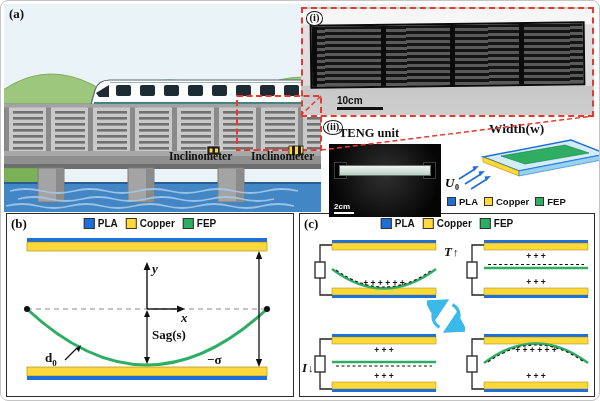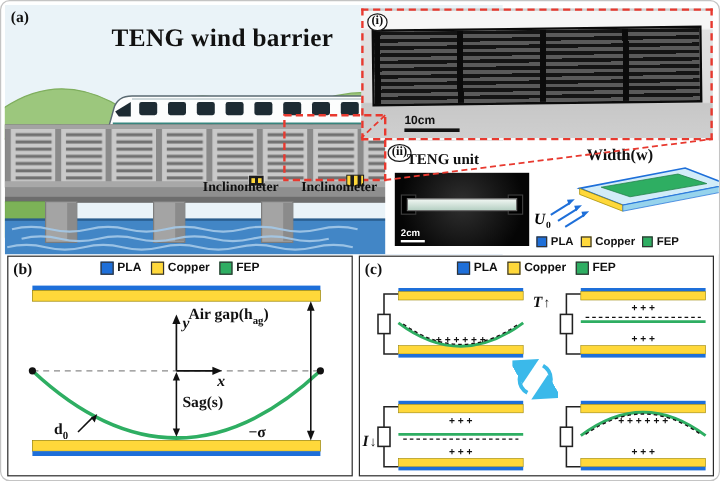--- a/index.html
+++ b/index.html
@@ -26,21 +26,21 @@
   .arr { font-size:11px; margin-left:1px; font-style:normal; }
   .inset-i { left:300px; top:6px; width:293px; height:110px; border:2px dashed #e8392f; z-index:3;
     background:linear-gradient(180deg,#f6f6f6 0%,#f6f6f6 14%,#e2e2e2 15%,#dcdcdc 72%,#c7c7c7 73%,#cfcfcf 100%); }
   .photo-barrier { position:absolute; left:7px; right:7px; top:14px; height:64px; border:2px solid #0b0b0b;
     background-image:repeating-linear-gradient(90deg,#0b0b0b 0 5px,rgba(0,0,0,0) 5px 69px),
                      repeating-linear-gradient(180deg,#141414 0 3px,#5a5a5a 3px 6px);
     transform:rotate(-0.7deg); }
   .scale-i { position:absolute; left:34px; bottom:5px; font:bold 10px "Liberation Sans",sans-serif; }
   .bar-i { width:46px; height:3.5px; background:#111; margin-top:1px; }
   .inset-ii { left:300px; top:116px; width:294px; height:95px; background:#fff; z-index:3;margin-left:20px; }
-  .photo-unit { position:absolute; left:8px; top:27px; width:112px; height:61px;
+  .photo-unit { position:absolute; left:8px; top:27px; width:112px; height:73px;
     background:radial-gradient(circle at 50% 42%, #303030, #050505 78%); }
   .unit-strip { position:absolute; left:10px; top:21px; width:92px; height:11px;
     background:linear-gradient(180deg,#f0f6f2,#b7d0c4); border:1px solid #6a6a6a; }
   .unit-cap { position:absolute; width:13px; height:17px; background:#000; border:1px solid #3d3d3d; top:18px; }
   .scale-ii { position:absolute; left:5px; bottom:3px; color:#fff; font:bold 8px "Liberation Sans",sans-serif; }
   .bar-ii { width:20px; height:2px; background:#fff; margin-top:1px; }
   .panel { background:#fff; border:1.5px solid #2b2b2b; z-index:2; }
   .panel-b { left:5px; top:212px; width:288px; height:184px; }
   .panel-c { left:298px; top:212px; width:296px; height:184px; }
   .mini { position:absolute; }
@@ -109,21 +109,20 @@
         <rect x="232" y="165" width="8" height="32" fill="#8b8b8b"></rect>
     </g>
     <g stroke="#a5c9e8" stroke-width="1.8" fill="none" opacity="0.9">
       <path d="M6,187 q16,-4 32,0 t32,0 t32,0 t32,0 t32,0 t32,0 t32,0 t32,0 t32,0"></path>
       <path d="M14,195 q16,-4 32,0 t32,0 t32,0 t32,0 t32,0 t32,0 t32,0 t32,0"></path>
       <path d="M2,202 q16,-4 32,0 t32,0 t32,0 t32,0 t32,0 t32,0 t32,0 t32,0 t32,0"></path>
     </g>
   </svg>
 
   <span class="abs plabel" style="left:8px;top:5px">(a)</span>
-  <span class="abs title" style="left:92px;top:18px">TENG wind barrier</span>
 
   <div class="abs inset-i">
     <div class="photo-barrier"></div>
     <span class="circ" style="position:absolute;left:3px;top:2px">(i)</span>
     <div class="scale-i">
       <span>10cm</span>
       <div class="bar-i"></div>
     </div>
   </div>
 
@@ -207,21 +206,20 @@
       <polygon points="244,15 240.8,23 247.2,23" fill="#111"></polygon>
       <polygon points="244,131 240.8,123 247.2,123" fill="#111"></polygon>
       <line x1="132" y1="78" x2="132" y2="122" stroke="#111" stroke-width="1.3"></line>
       <polygon points="132,74 129,81 135,81" fill="#111"></polygon>
       <polygon points="132,128 129,121 135,121" fill="#111"></polygon>
       <text x="137" y="103" class="phys-t">Sag(s)</text>
       <line x1="50" y1="124" x2="62" y2="112" stroke="#111" stroke-width="1.3"></line>
       <polygon points="66,109 60.8,112.2 64,116" fill="#111"></polygon>
       <text x="192" y="128" class="phys-t">−σ</text>
     </svg>
-    <span class="phys" style="position:absolute;left:150px;top:40px"><span>Air gap(h</span><sub>ag</sub><span>)</span></span>
     <span class="phys ital" style="position:absolute;left:38px;top:136px"><span>d</span><sub>0</sub></span>
   </div>
 
   <div class="abs panel panel-c">
     <span class="plabel" style="position:absolute;left:4px;top:2px">(c)</span>
     <div class="legend" style="position:absolute;left:50%;top:4px;transform:translateX(-50%)">
       <span class="it">
           <i class="sw pla"></i>
           <span>PLA</span>
         </span>

